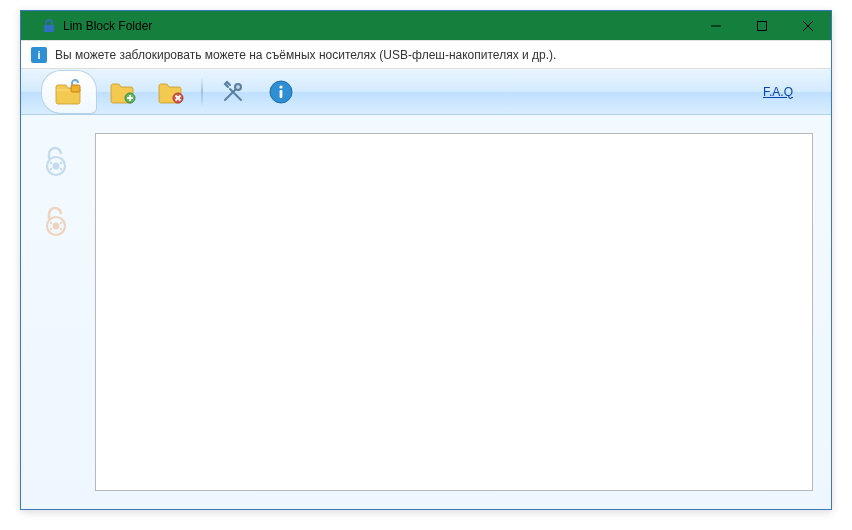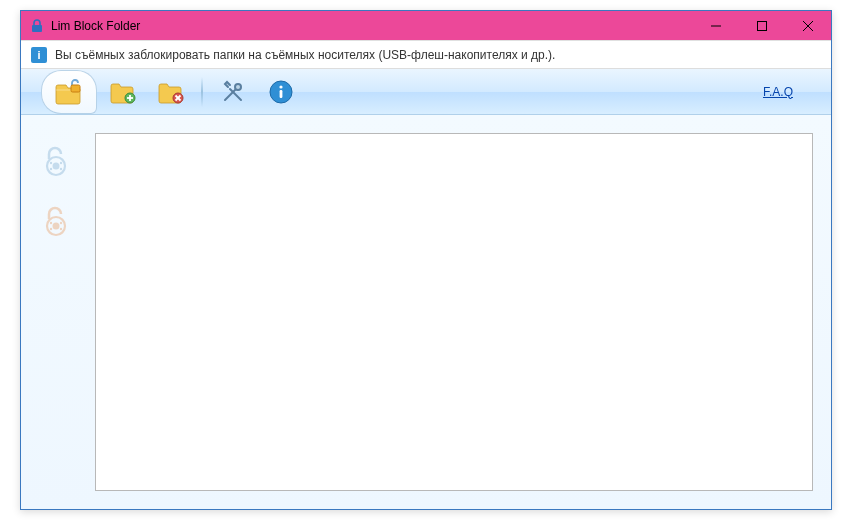--- a/index.html
+++ b/index.html
@@ -17,24 +17,24 @@
       margin: 10px 20px;
       border: 1px solid #3a78c0;
       background: #fff;
       box-shadow: 0 2px 8px rgba(0,0,0,0.15);
       display: flex;
       flex-direction: column;
     }
     
     .titlebar {
       height: 30px;
-      background: #ec4899;
-      display: flex;
-      align-items: center;
-      padding-left: 8px;
+      background: #15803d;
+      display: flex;
+      align-items: center;
+      padding-left: 20px;
       border-bottom: 1px solid #e0e0e0;
     }
     .titlebar-icon {
       width: 16px;
       height: 16px;
       margin-right: 6px;
       display: flex;
       align-items: center;
       justify-content: center;
     }
@@ -184,21 +184,21 @@
         <svg width="10" height="10" viewBox="0 0 10 10">
             <line x1="0" y1="0" x2="10" y2="10" stroke="#000" stroke-width="1"></line>
             <line x1="10" y1="0" x2="0" y2="10" stroke="#000" stroke-width="1"></line>
           </svg>
       </div>
     </div>
   </div>
 
   <div class="infobar">
     <span class="infobar-icon">i</span>
-    <span class="infobar-text">Вы съёмных заблокировать папки на съёмных носителях (USB-флеш-накопителях и др.).</span>
+    <span class="infobar-text">Вы можете заблокировать можете на съёмных носителях (USB-флеш-накопителях и др.).</span>
   </div>
 
   <div class="toolbar">
     <div class="toolbar-btn active">
       <svg width="30" height="28" viewBox="0 0 30 28">
         <path d="M2 10 L2 24 Q2 26 4 26 L24 26 Q26 26 26 24 L26 12 Q26 10 24 10 L14 10 L12 7 L4 7 Q2 7 2 9 Z" fill="#f4c94f" stroke="#c99a2a" stroke-width="0.8"></path>
         <path d="M2 12 L26 12" stroke="#fff" stroke-width="0.6" opacity="0.6"></path>
         <g transform="translate(14,0)">
           <path d="M4 8 V5 a3 3 0 0 1 6 0" stroke="#6fa8d8" stroke-width="1.8" fill="none"></path>
           <rect x="3" y="7" width="9" height="7" rx="1.5" fill="#efb02e" stroke="#c87f10"></rect>

